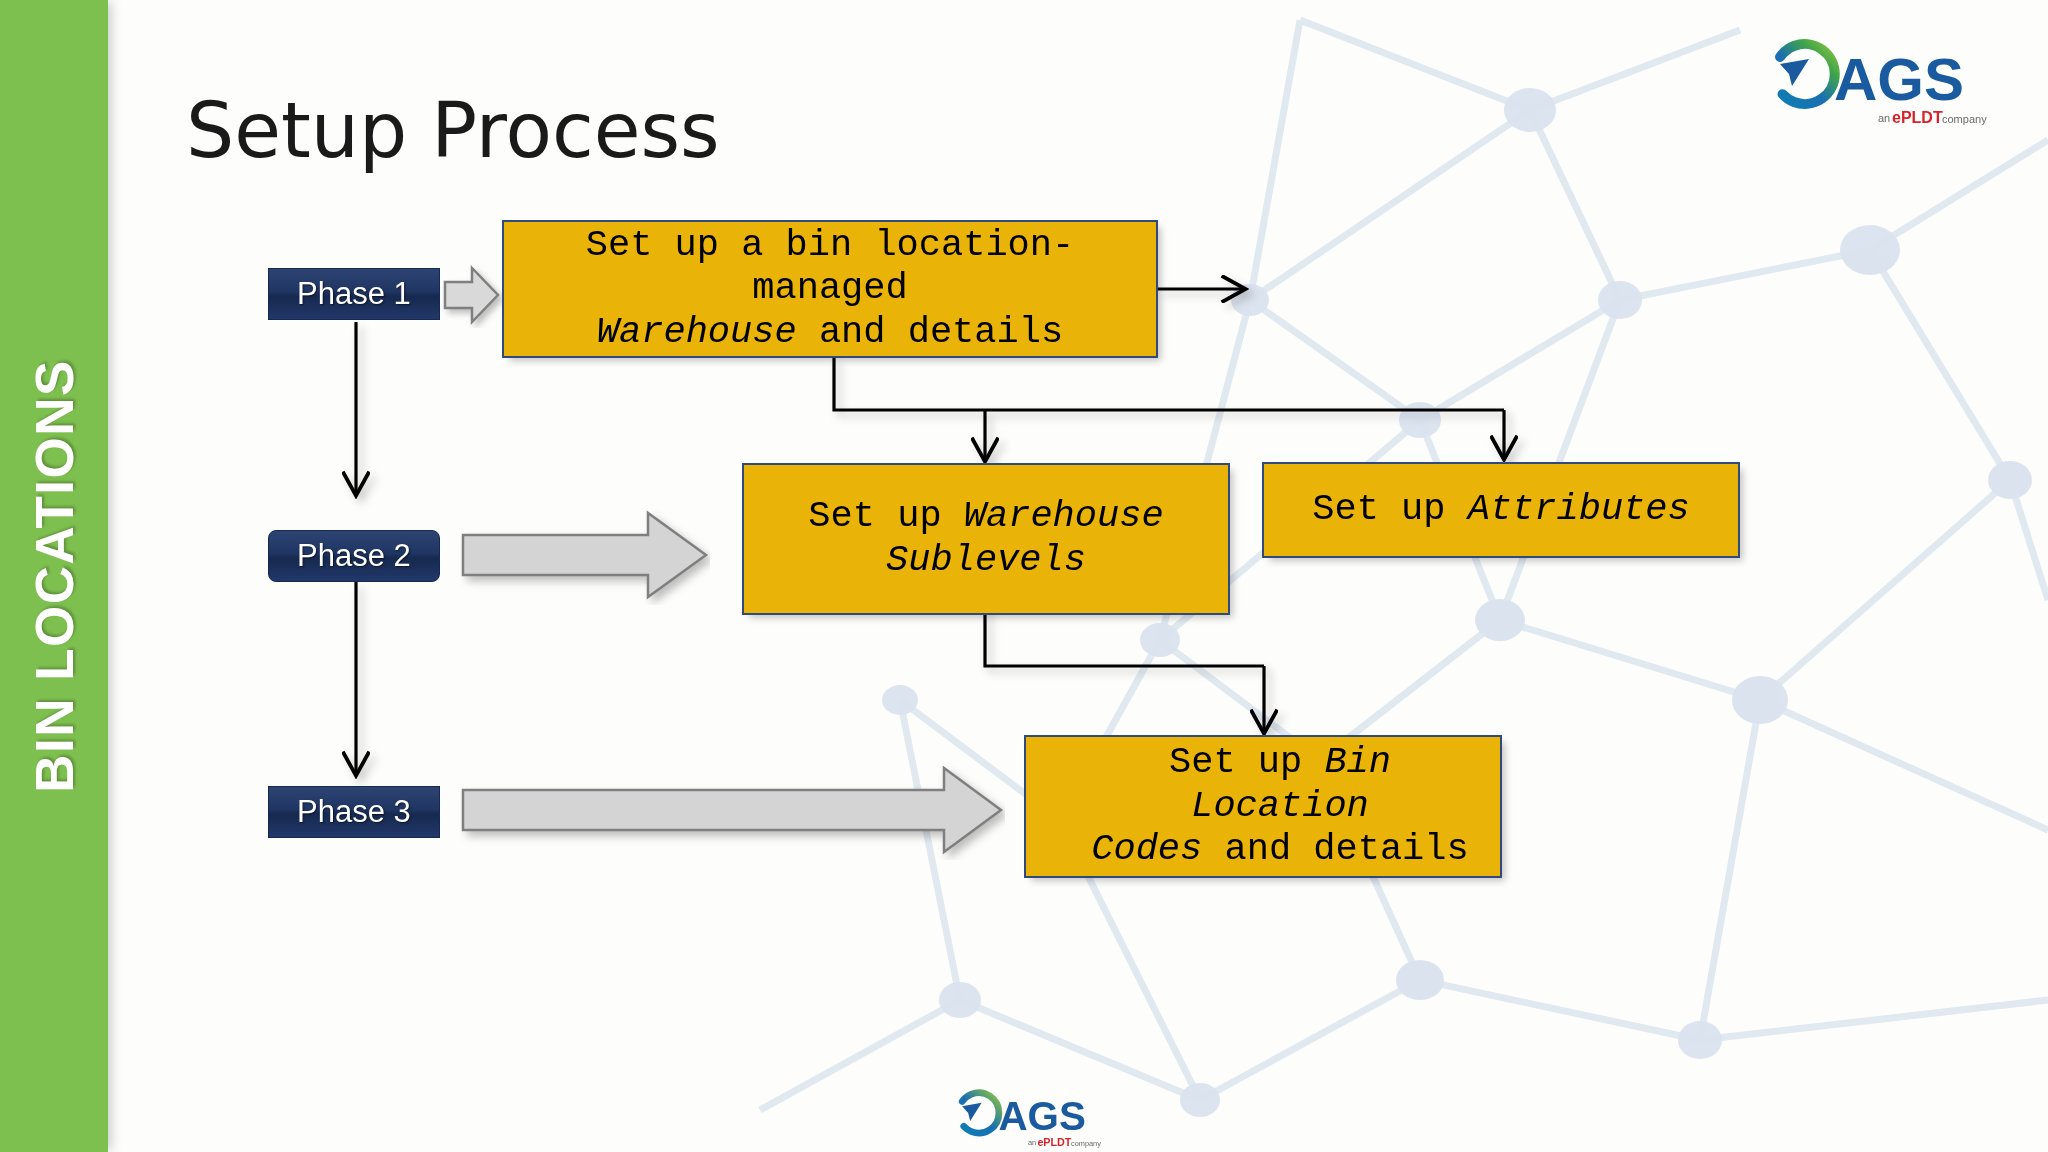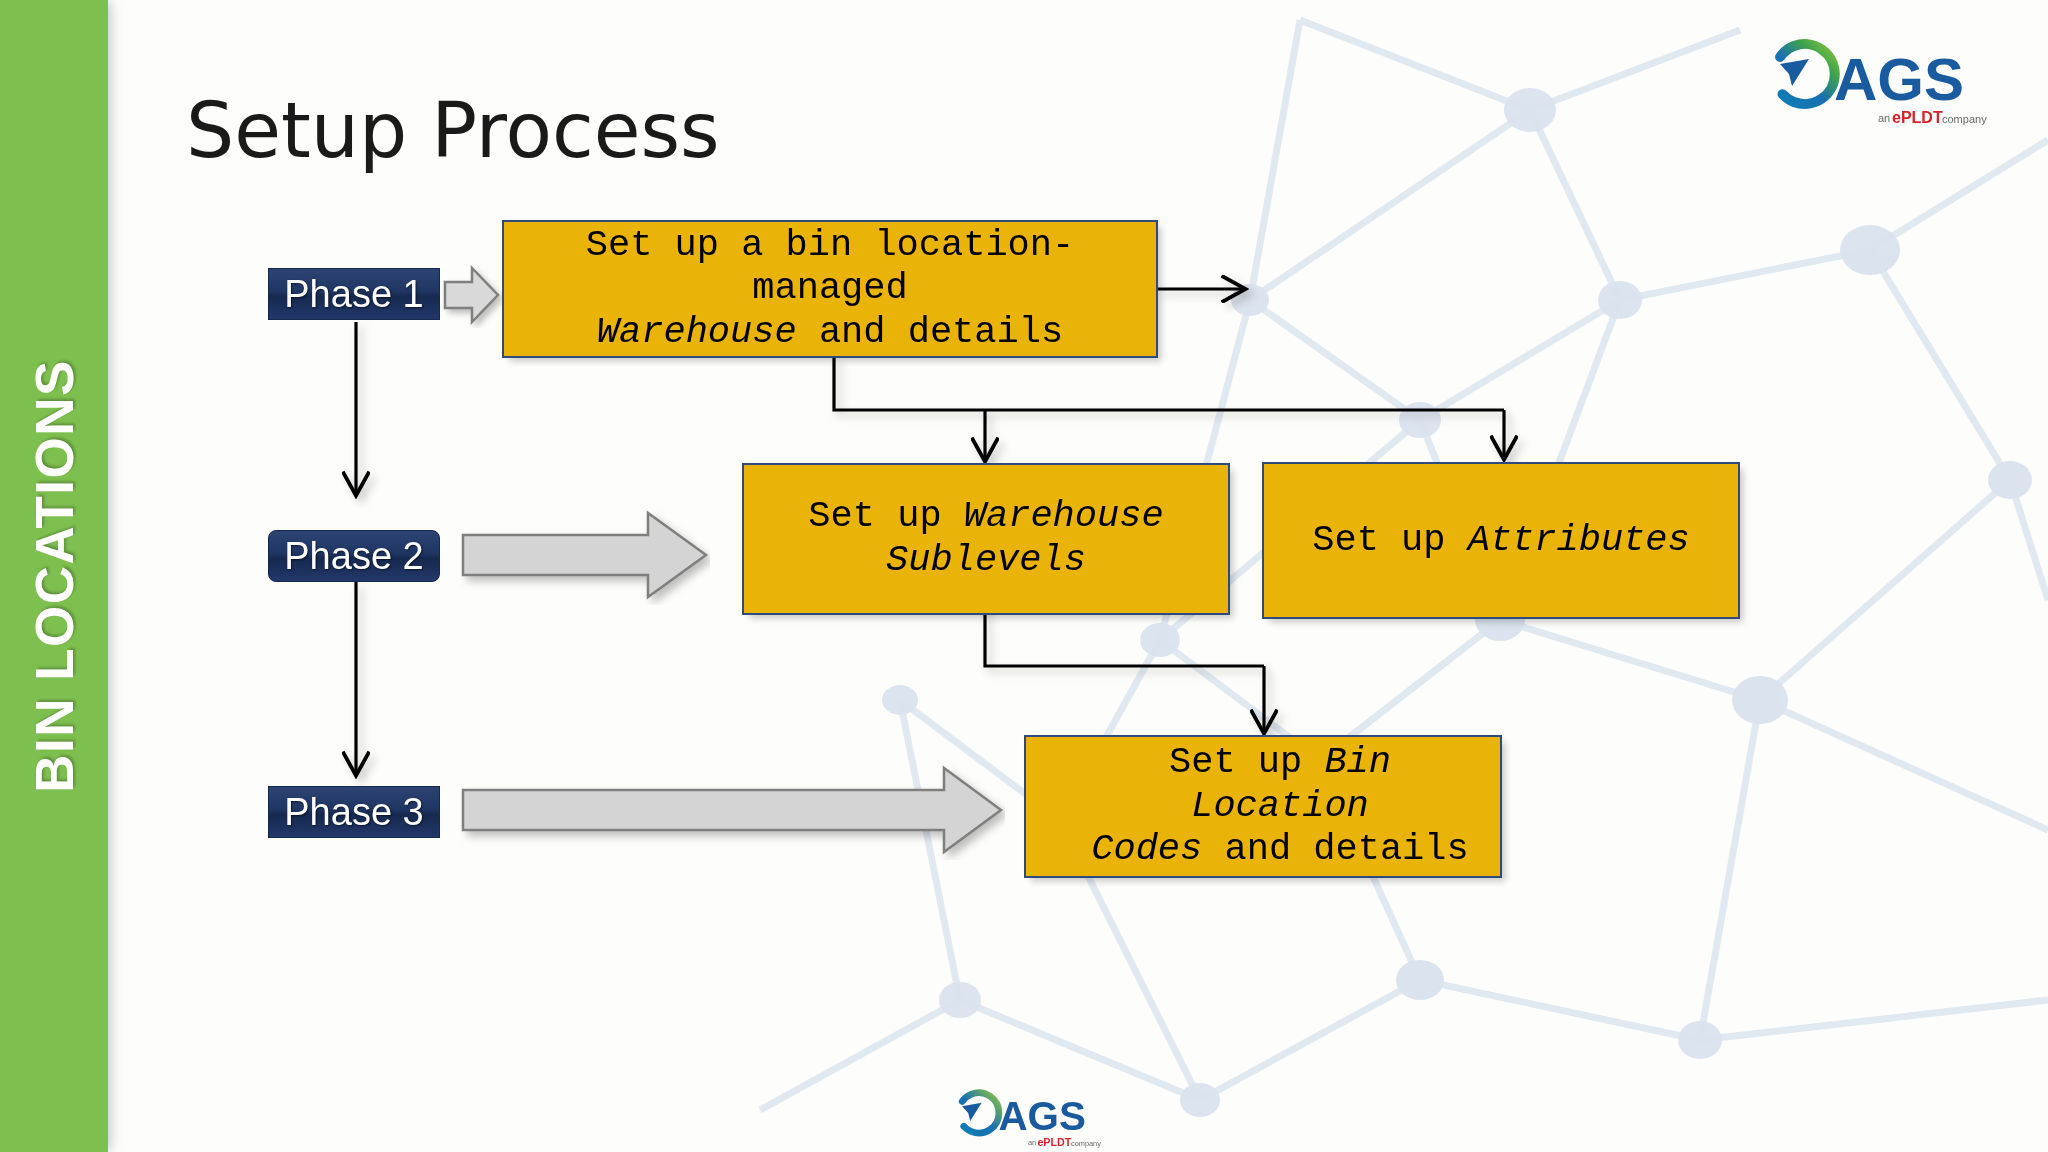--- a/index.html
+++ b/index.html
@@ -58,21 +58,21 @@
   }
 
   
   .phase-badge {
     position: absolute;
     height: 52px;
     width: 172px;
     background: linear-gradient(to bottom, #2d4473 0%, #1f3562 45%, #16294f 55%, #22386a 100%);
     border: 1px solid #16294f;
     color: #ffffff;
-    font-size: 38px;
+    font-size: 31px;
     line-height: 50px;
     text-align: center;
     font-family: "Liberation Sans", sans-serif;
     text-shadow: 1px 1px 2px rgba(0,0,0,0.55);
     z-index: 4;
   }
   #phase-1 { left: 268px; top: 268px; }
   #phase-2 { left: 268px; top: 530px; border-radius: 8px; }
   #phase-3 { left: 268px; top: 786px; }
 
@@ -91,21 +91,21 @@
     padding: 6px 14px;
     font-family: Liberation Mono, monospace;
     box-shadow: 5px 5px 7px -2px rgba(0,0,0,0.22);
     z-index: 3;
   }
   .flow-box i { font-style: italic; }
 
   #box-warehouse       { left: 502px;  top: 220px; width: 656px; height: 138px; }
   #box-allocation      { left: 1246px; top: 220px; width: 478px; height: 136px; }
   #box-sublevels       { left: 742px;  top: 463px; width: 488px; height: 152px; }
-  #box-attributes      { left: 1262px; top: 462px; width: 478px; height: 157px; }
+  #box-attributes      { left: 1262px; top: 462px; width: 478px; height: 96px; }
   #box-bin-codes       { left: 1024px; top: 735px; width: 478px; height: 143px; padding-left: 48px; }
 
   
   #connectors {
     position: absolute; inset: 0;
     width: 2048px; height: 1152px;
     z-index: 2;
     pointer-events: none;
   }
 

